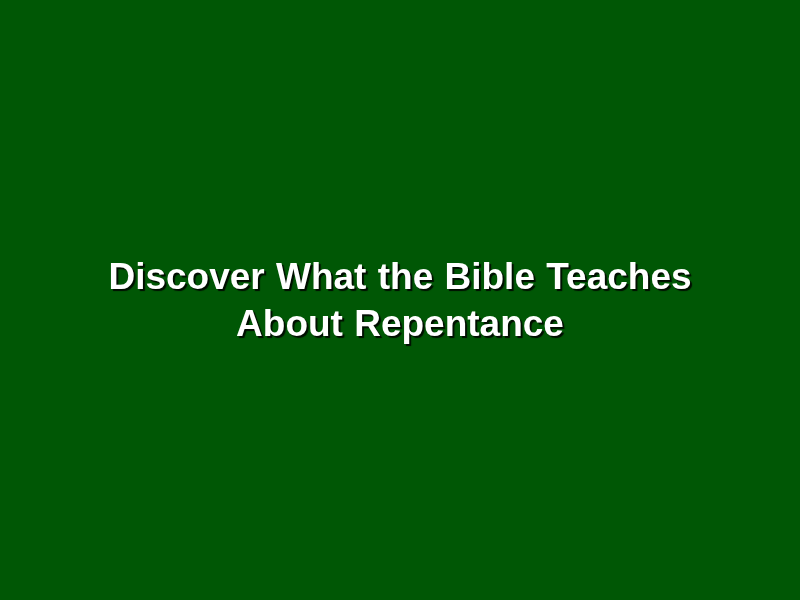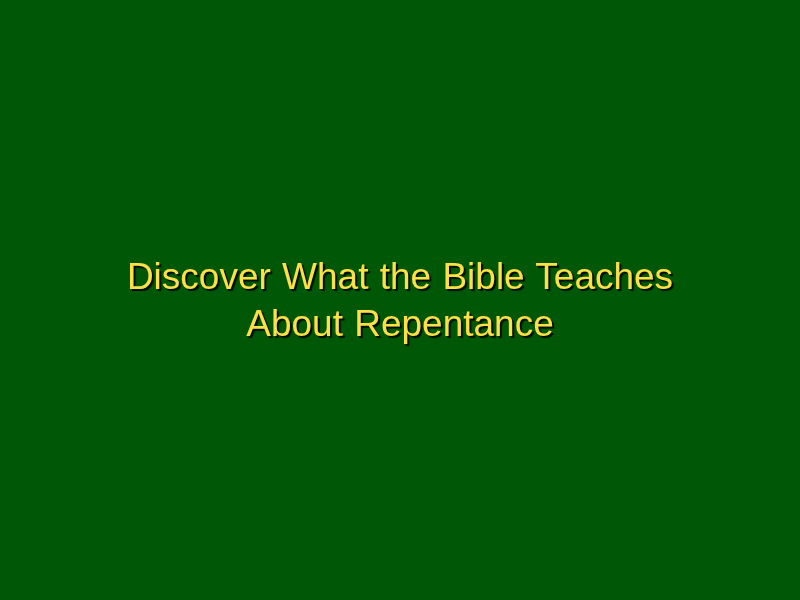--- a/index.html
+++ b/index.html
@@ -30,24 +30,24 @@
   #headline-block {
     width: 620px;
     text-align: center;
   }
 
   #headline {
     margin: 0;
     padding: 0;
     font-family: "Liberation Sans", sans-serif;
     font-size: 37px;
-    font-weight: 400;
+    font-weight: 700;
     line-height: 47px;
     letter-spacing: 0px;
-    color: #fde047;
+    color: #ffffff;
     text-align: center;
     text-shadow: 2px 2px 1px rgba(0, 0, 0, 0.85);
     word-spacing: 1px;
   }
 </style>
 </head>
 <body>
 
 <div id="title-card">
 

